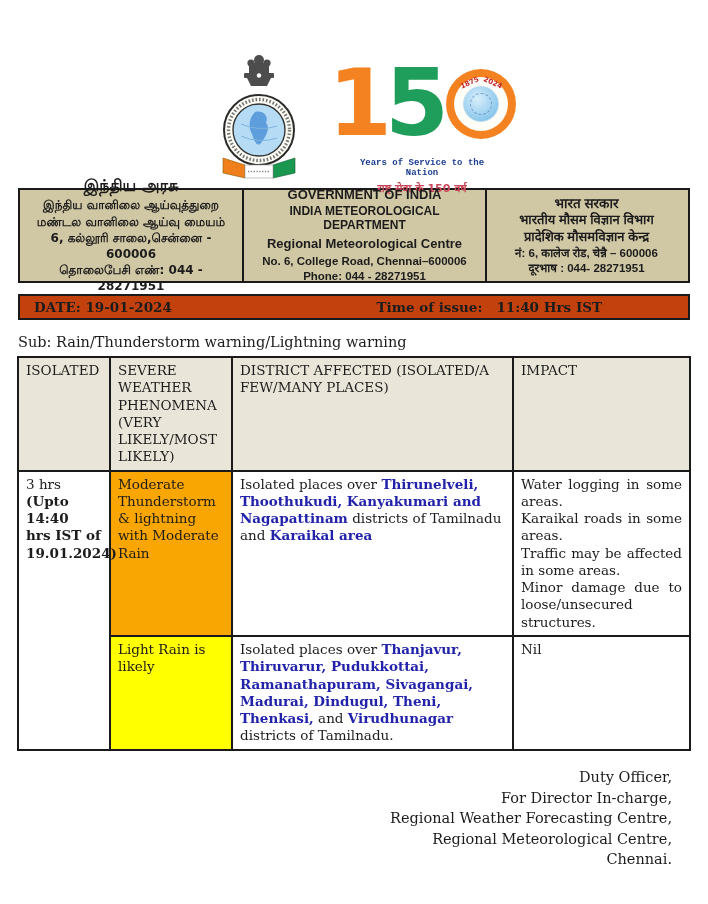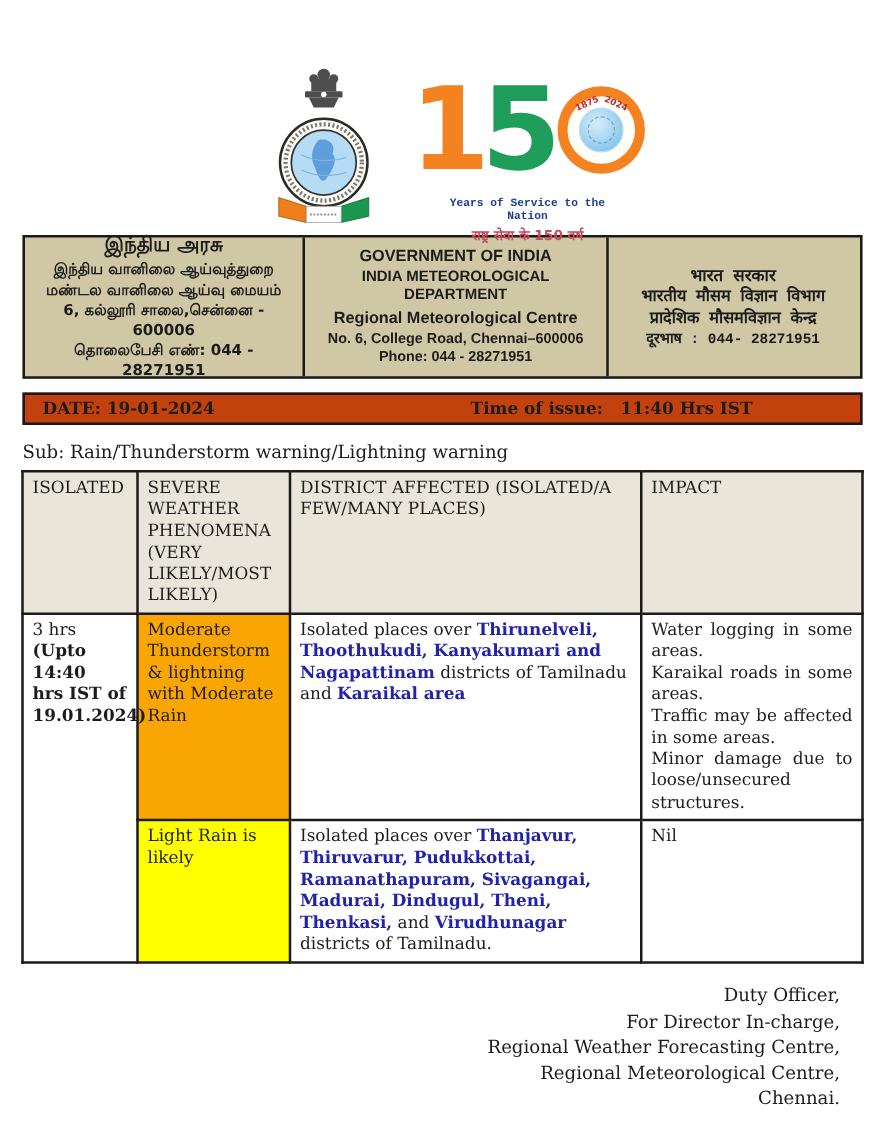--- a/index.html
+++ b/index.html
@@ -40,29 +40,29 @@
   .yr { position: absolute; font-family:"DejaVu Sans",sans-serif;
     font-size: 7px; font-weight: bold; color: #c0272d; top: 2px; }
   .yr-l { left: 6px; transform: rotate(-24deg); }
   .yr-r { right: 6px; transform: rotate(24deg); }
   .cap-en { margin-top: 6px; font-family:Liberation Mono, monospace;
     font-size: 9px; font-weight: bold; color: #1b3e91; }
   .cap-hi { margin-top: 2px; font-family:"DejaVu Sans",sans-serif;
     font-size: 11px; font-weight: bold; color: #c9485b; }
   
   .org-header {
-    display: flex; width: 672px; margin: 0 auto; height: 115px;
+    display: flex; width: 672px; margin: 0 auto; height: 95px;
     border: 2px solid #1a1a1a; background: #d0c7a4;
   }
   .org-col { display:flex; flex-direction:column; justify-content:center;
     text-align:center; padding: 4px 6px; }
   .org-col + .org-col { border-left: 2px solid #1a1a1a; }
   .org-tamil   { width: 222px; font-family:"DejaVu Sans","Liberation Sans",sans-serif; }
   .org-english { width: 243px; font-family:"Liberation Sans","DejaVu Sans",sans-serif; }
-  .org-hindi   { width: 201px; font-family:Liberation Mono, monospace; }
+  .org-hindi   { width: 201px; font-family:Liberation Sans, sans-serif; }
   .org-tamil .l1 { font-size: 16px; font-weight: bold; }
   .org-tamil .ln { font-size: 12px; font-weight: bold; line-height: 1.35; }
   .org-english .l1 { font-size: 13px; font-weight: bold; margin-bottom: 2px; }
   .org-english .l2 { font-size: 12px; font-weight: bold; margin-bottom: 4px; }
   .org-english .l3 { font-size: 13px; font-weight: bold; margin-bottom: 4px; }
   .org-english .l4, .org-english .l5 { font-size: 11.5px; font-weight: bold; margin-bottom: 3px; }
   .org-hindi .l1 { font-size: 13.5px; font-weight: bold; }
   .org-hindi .l2, .org-hindi .l3 { font-size: 13px; font-weight: bold; line-height: 1.3; }
   .org-hindi .l4, .org-hindi .l5 { font-size: 11.5px; font-weight: bold; line-height: 1.35; }
   
@@ -162,20 +162,21 @@
       <div class="l1">GOVERNMENT OF INDIA</div>
       <div class="l2">INDIA METEOROLOGICAL DEPARTMENT</div>
       <div class="l3">Regional Meteorological Centre</div>
       <div class="l4">No. 6, College Road, Chennai–600006</div>
       <div class="l5">Phone: 044 - 28271951</div>
     </div>
     <div class="org-col org-hindi">
       <div class="l1">भारत सरकार</div>
       <div class="l2">भारतीय मौसम विज्ञान विभाग</div>
       <div class="l3">प्रादेशिक मौसमविज्ञान केन्द्र</div>
+      <div class="l4">नं: 6, कालेज रोड, चेन्नै – 600006</div>
       <div class="l5">दूरभाष : 044- 28271951</div>
     </div>
   </div>
 
   <div class="issue-bar">
     <span>DATE: 19-01-2024</span>
     <span class="time-group">
       <span>Time of issue:</span>
       <span>11:40 Hrs IST</span>
     </span>

